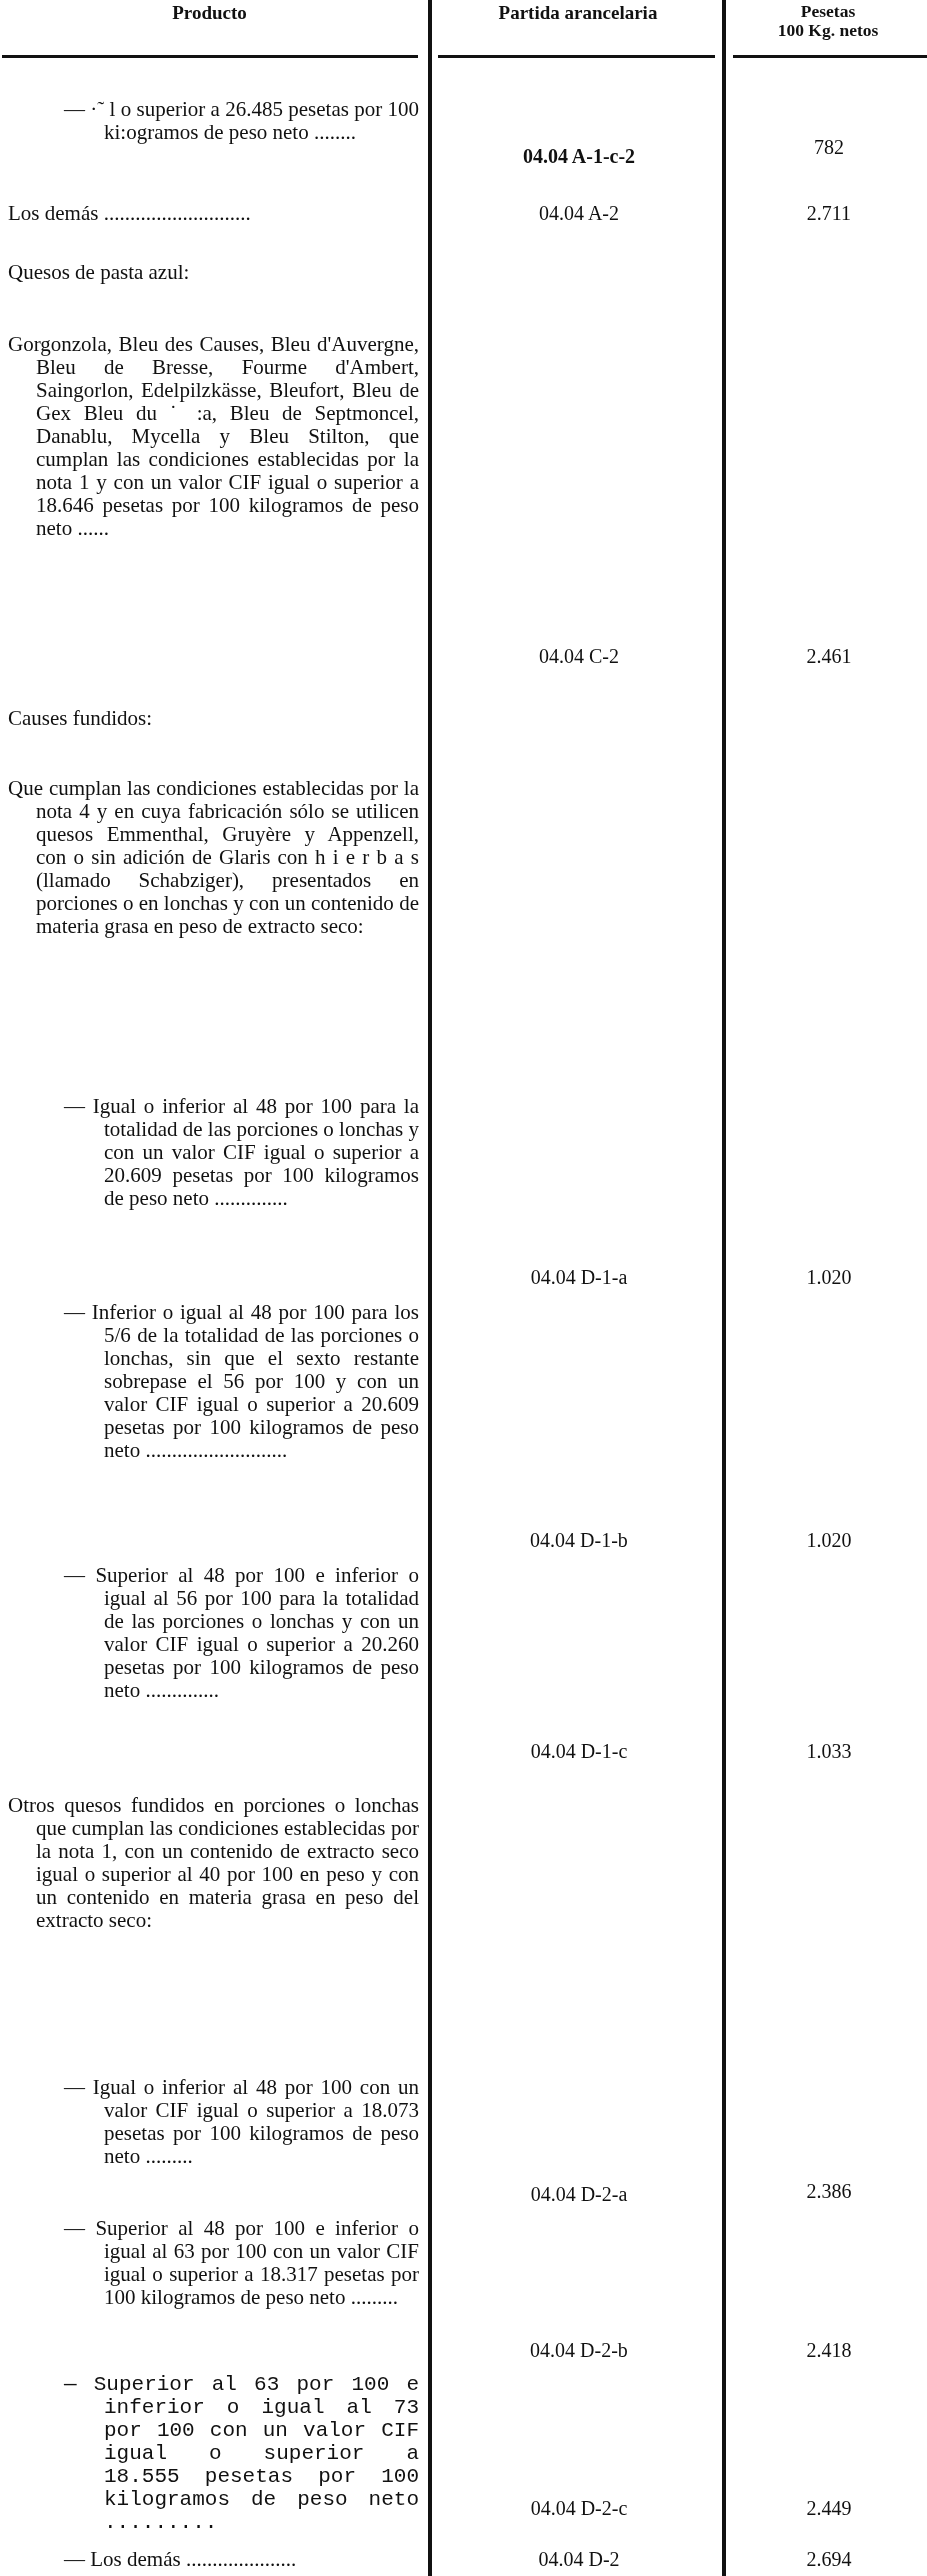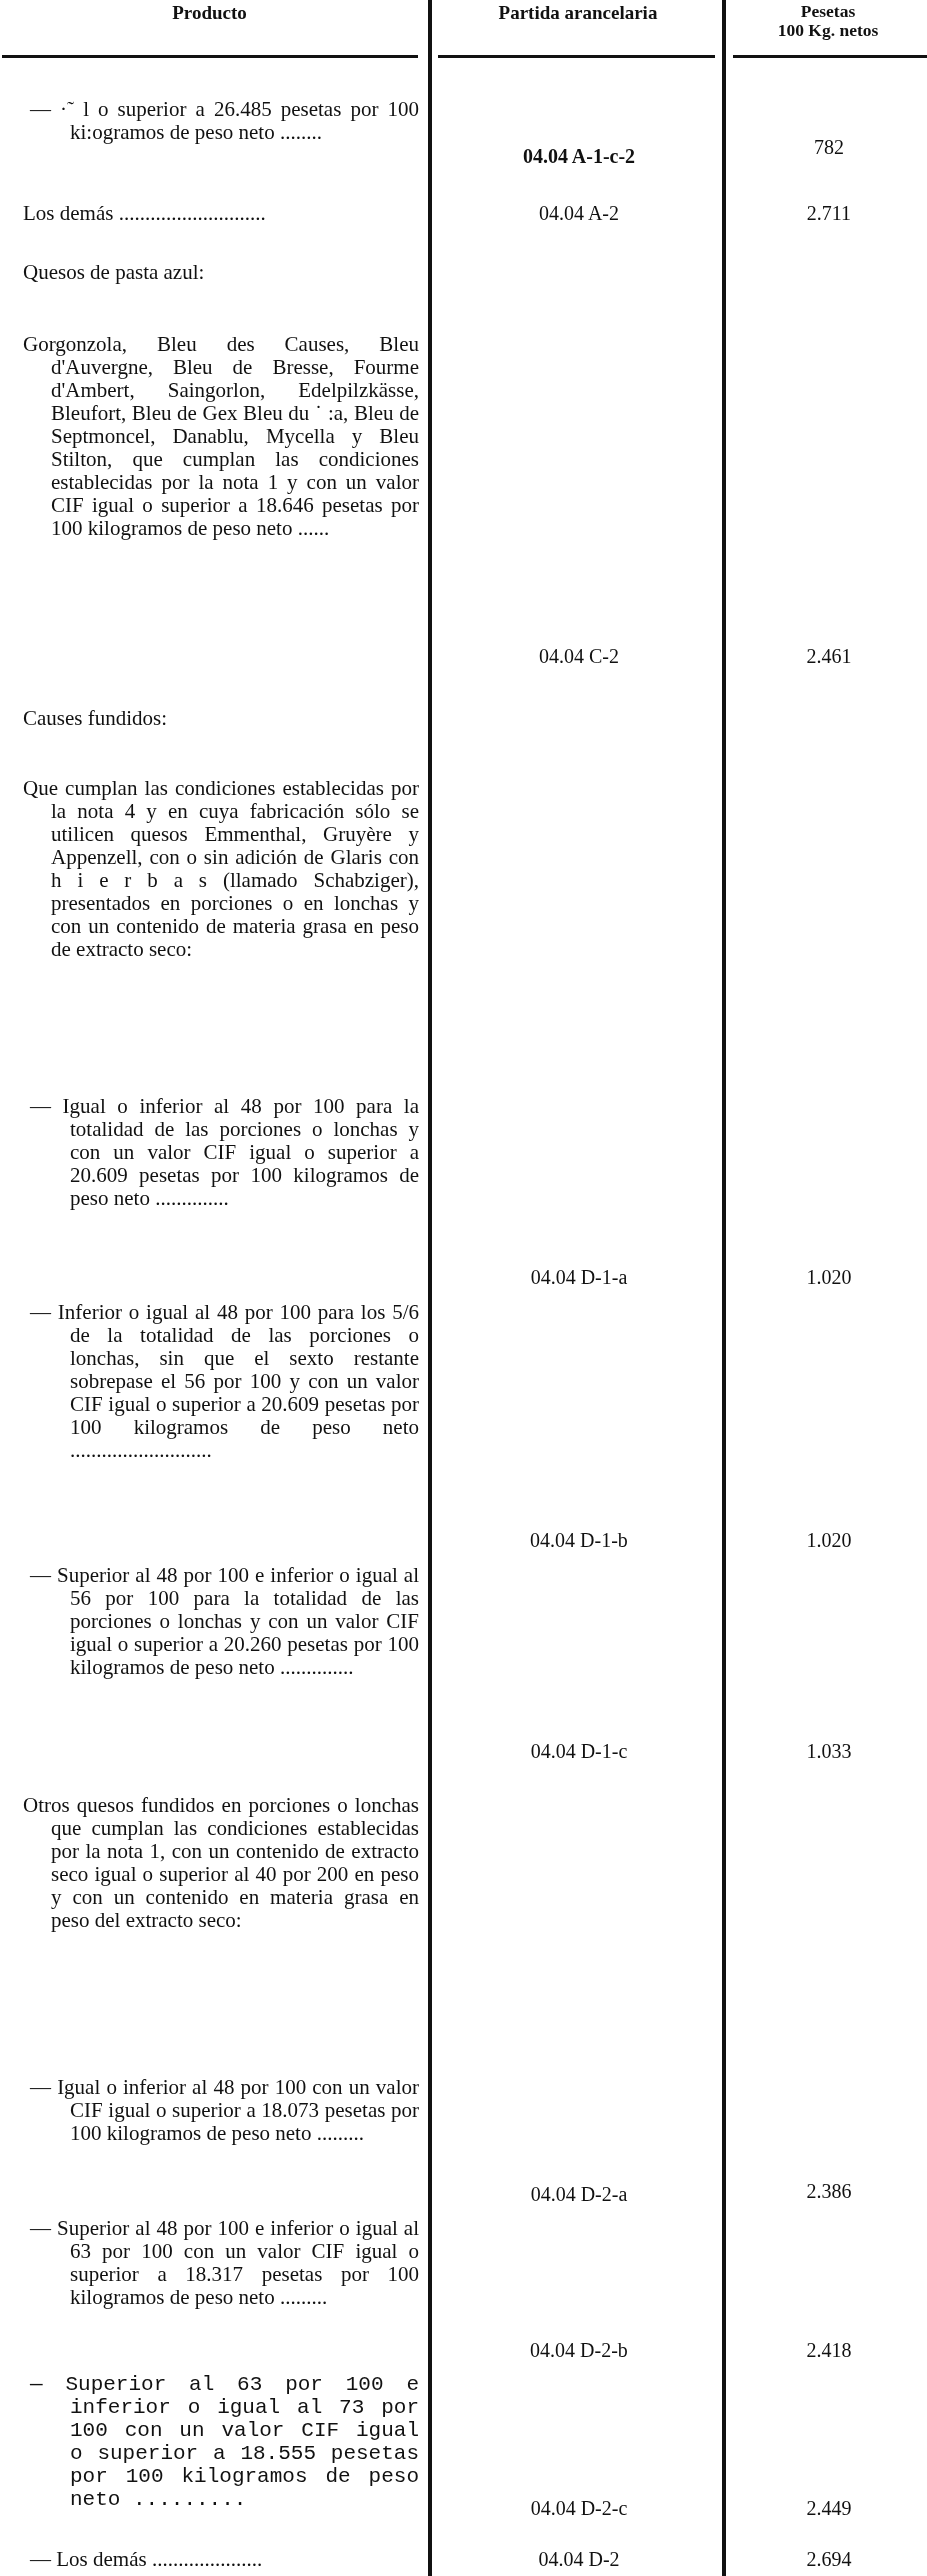--- a/index.html
+++ b/index.html
@@ -9,22 +9,22 @@
     color: #111;
   }
   .vline { position: absolute; top: 0; width: 3.5px; background: #111; height: 2576px; }
   .hdr { position: absolute; text-align: center; font-weight: bold; font-size: 19px; line-height: 21px; }
   .hrule { position: absolute; top: 55px; height: 2.6px; background: #111; }
   .txt {
     position: absolute; left: 0; width: 419px;
     font-size: 21px; line-height: 23px;
     text-align: justify;
   }
-  .txt .hang { display: block; padding-left: 36px; text-indent: -28px; margin-left: 15px; }
-  .txt .dash { display: block; padding-left: 70px; text-indent: -40px; }
+  .txt .hang { display: block; padding-left: 36px; text-indent: -28px; }
+  .txt .dash { display: block; padding-left: 104px; text-indent: -40px; }
   .code { position: absolute; left: 438px; width: 282px; text-align: center; font-size: 20px; line-height: 23px; font-weight: bold; }
   .val { position: absolute; left: 731px; width: 196px; text-align: center; font-size: 20px; line-height: 23px; font-weight: bold; }
   .c-plain { font-weight: normal; }
 </style>
 </head>
 <body>
 
 <div class="vline" style="left:428px;"></div>
 <div class="vline" style="left:722px;"></div>
 
@@ -80,21 +80,21 @@
 <div class="code c-plain" style="top:1529px;">04.04 D-1-b</div>
 <div class="val c-plain" style="top:1529px;">1.020</div>
 
 <div class="txt" style="top:1564px;">
     <span class="dash">— Superior al 48 por 100 e inferior o igual al 56 por 100 para la totalidad de las porciones o lonchas y con un valor CIF igual o superior a 20.260 pesetas por 100 kilogramos de peso neto ..............</span>
   </div>
 <div class="code c-plain" style="top:1740px;">04.04 D-1-c</div>
 <div class="val c-plain" style="top:1740px;">1.033</div>
 
 <div class="txt" style="top:1794px;">
-    <span class="hang">Otros quesos fundidos en porciones o lonchas que cumplan las condiciones establecidas por la nota 1, con un contenido de extracto seco igual o superior al 40 por 200 en peso y con un contenido en materia grasa en peso del extracto seco:</span>
+    <span class="hang">Otros quesos fundidos en porciones o lonchas que cumplan las condiciones establecidas por la nota 1, con un contenido de extracto seco igual o superior al 40 por 100 en peso y con un contenido en materia grasa en peso del extracto seco:</span>
   </div>
 
 <div class="txt" style="top:2076px;">
     <span class="dash">— Igual o inferior al 48 por 100 con un valor CIF igual o superior a 18.073 pesetas por 100 kilogramos de peso neto .........</span>
   </div>
 <div class="code c-plain" style="top:2183px;">04.04 D-2-a</div>
 <div class="val c-plain" style="top:2180px;">2.386</div>
 
 <div class="txt" style="top:2217px;">
     <span class="dash">— Superior al 48 por 100 e inferior o igual al 63 por 100 con un valor CIF igual o superior a 18.317 pesetas por 100 kilogramos de peso neto .........</span>

